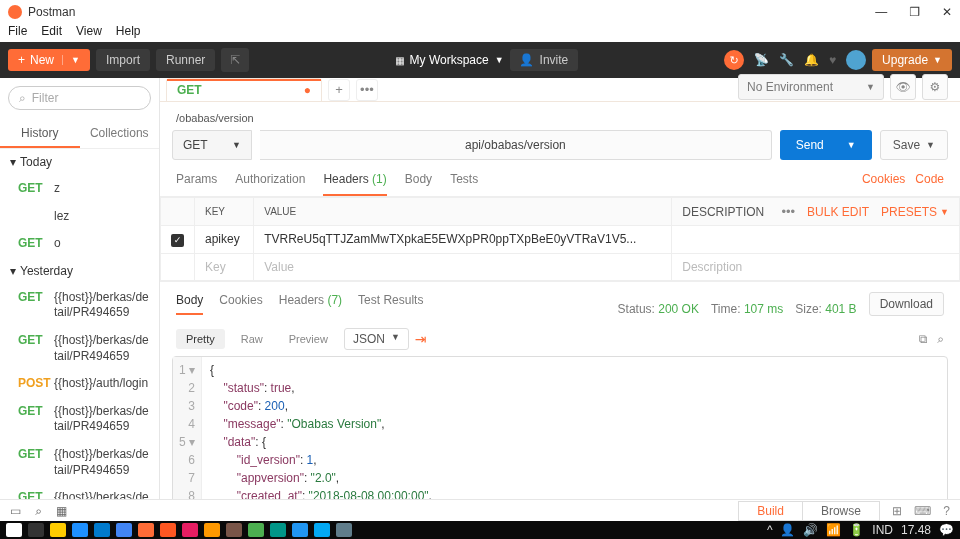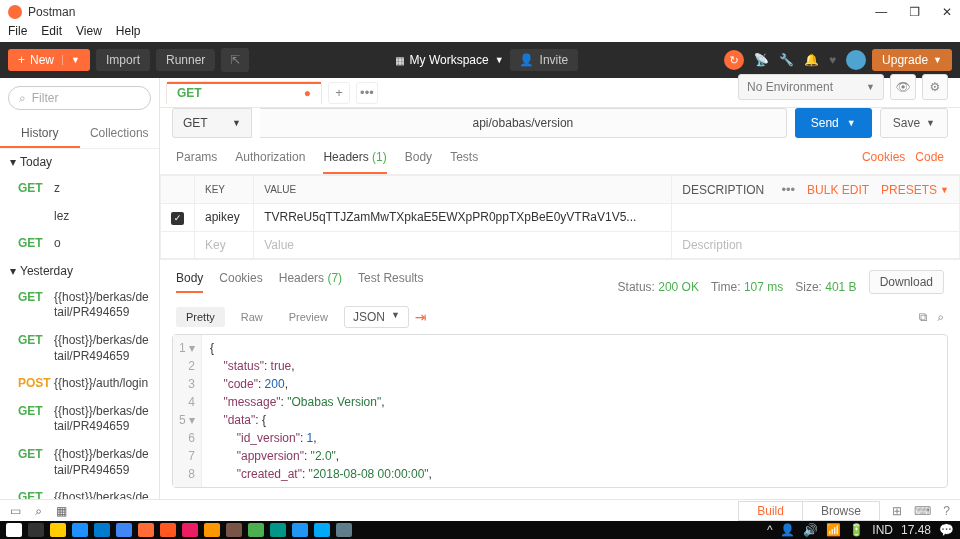--- a/index.html
+++ b/index.html
@@ -44,21 +44,21 @@
 .req-tab::after{content:"";position:absolute;top:0;left:0;right:0;height:2px;background:#ff6c37}
 .req-tab .meth{color:#4caf50;font-weight:600}
 .tab-act{width:22px;height:22px;border:1px solid #eee;border-radius:3px;display:flex;align-items:center;justify-content:center;color:#888;font-size:13px}
 .env-row{position:absolute;right:12px;top:74px;display:flex;gap:6px;align-items:center}
 .env-dd{width:146px;height:26px;border:1px solid #ddd;border-radius:3px;background:#f6f6f6;display:flex;align-items:center;padding:4px 8px;color:#7a7a7a;font-size:11px;justify-content:space-between}
 .env-icon{width:26px;height:26px;border:1px solid #ddd;border-radius:3px;display:flex;align-items:center;justify-content:center;color:#888;background:#fbfbfb}
 .url-title{padding:10px 16px 6px;color:#555;font-size:11px}
 .req-row{display:flex;gap:8px;padding:0 12px;align-items:center}
 .method-dd{width:80px;height:30px;border:1px solid #ddd;border-radius:3px 0 0 3px;background:#f6f6f6;display:flex;align-items:center;justify-content:space-between;padding:0 10px;font-size:12px;color:#444}
 .url-input{flex:1;height:30px;border:1px solid #ddd;border-left:none;border-radius:0 3px 3px 0;background:#fbfbfb;padding:0 10px;color:#444;font-size:12px;display:flex;align-items:center}
-.send-btn{background:#0d7ad9;color:#fff;height:30px;padding:0 16px;border-radius:3px;display:flex;align-items:center;font-size:12px;gap:8px}
+.send-btn{background:#0d7ad9;color:#fff;height:30px;padding:0 16px;border-radius:3px;display:flex;align-items:center;font-size:12px;gap:23px}
 .save-btn{height:30px;border:1px solid #ddd;border-radius:3px;padding:0 12px;display:flex;align-items:center;gap:6px;color:#555;background:#fbfbfb}
 .req-tabs{display:flex;gap:18px;padding:12px 16px 0;font-size:11px;color:#7a7a7a;border-bottom:1px solid #eee;position:relative}
 .req-tabs .rt{padding-bottom:8px;cursor:pointer}
 .req-tabs .rt.active{color:#444;border-bottom:2px solid #ff6c37}
 .req-tabs .rt .count{color:#4caf50}
 .req-tabs .right{position:absolute;right:16px;color:#ff6c37;display:flex;gap:10px}
 .hdr-table{border-collapse:collapse;width:100%;font-size:11px}
 .hdr-table th{background:#fafafa;text-align:left;padding:6px 10px;border:1px solid #eee;color:#555;font-weight:400;text-transform:uppercase;font-size:10px}
 .hdr-table td{padding:6px 10px;border:1px solid #eee;color:#333}
 .hdr-table .chk{width:28px;text-align:center}
@@ -228,20 +228,21 @@
   <div class="main">
     <div class="tab-bar">
       <div class="req-tab">
         <span class="meth">GET</span>
         <span style="width:90px"></span>
         <span style="color:#ff6c37">●</span>
       </div>
       <div class="tab-act">+</div>
       <div class="tab-act">•••</div>
     </div>
+    <div class="url-title">/obabas/version</div>
     <div class="req-row">
       <div class="method-dd">
         <span>GET</span>
         <span class="caret-down">▼</span>
       </div>
       <div class="url-input">
         <span style="flex:1;text-align:center">api/obabas/version</span>
       </div>
       <div class="send-btn">
         <span>Send</span>

